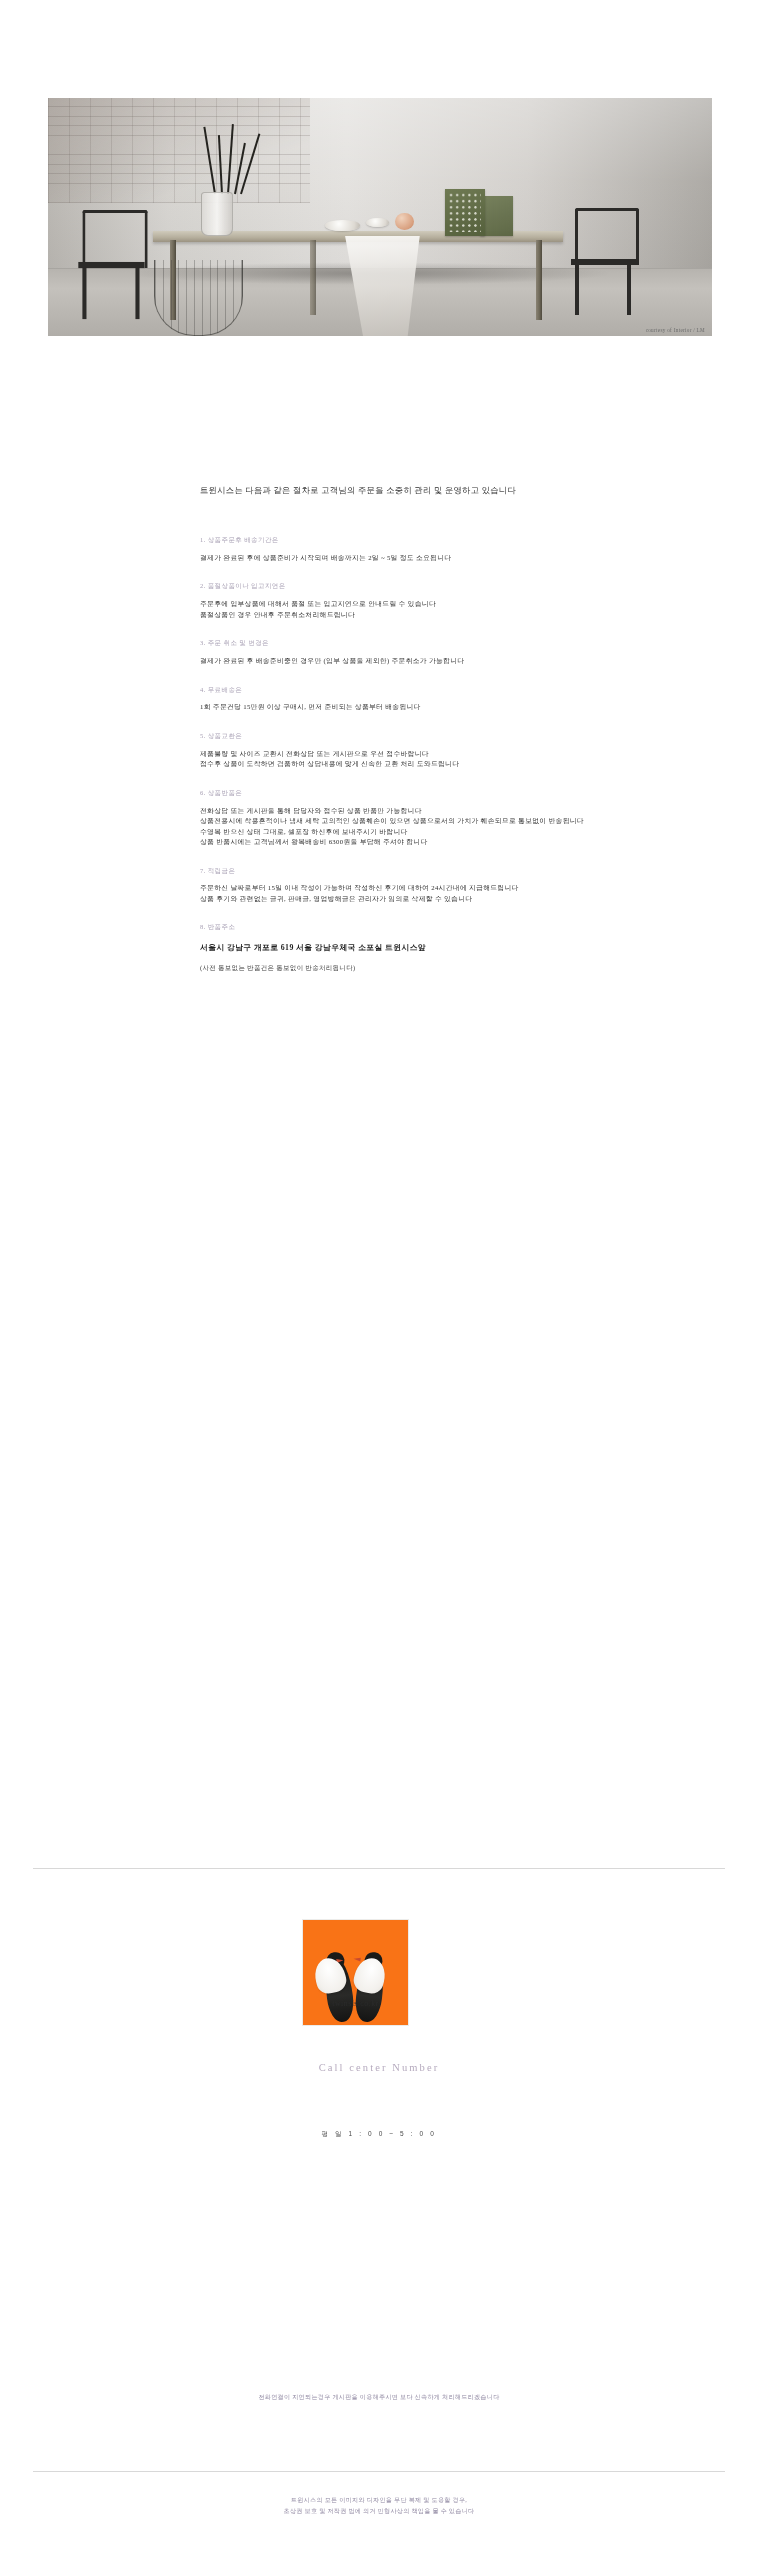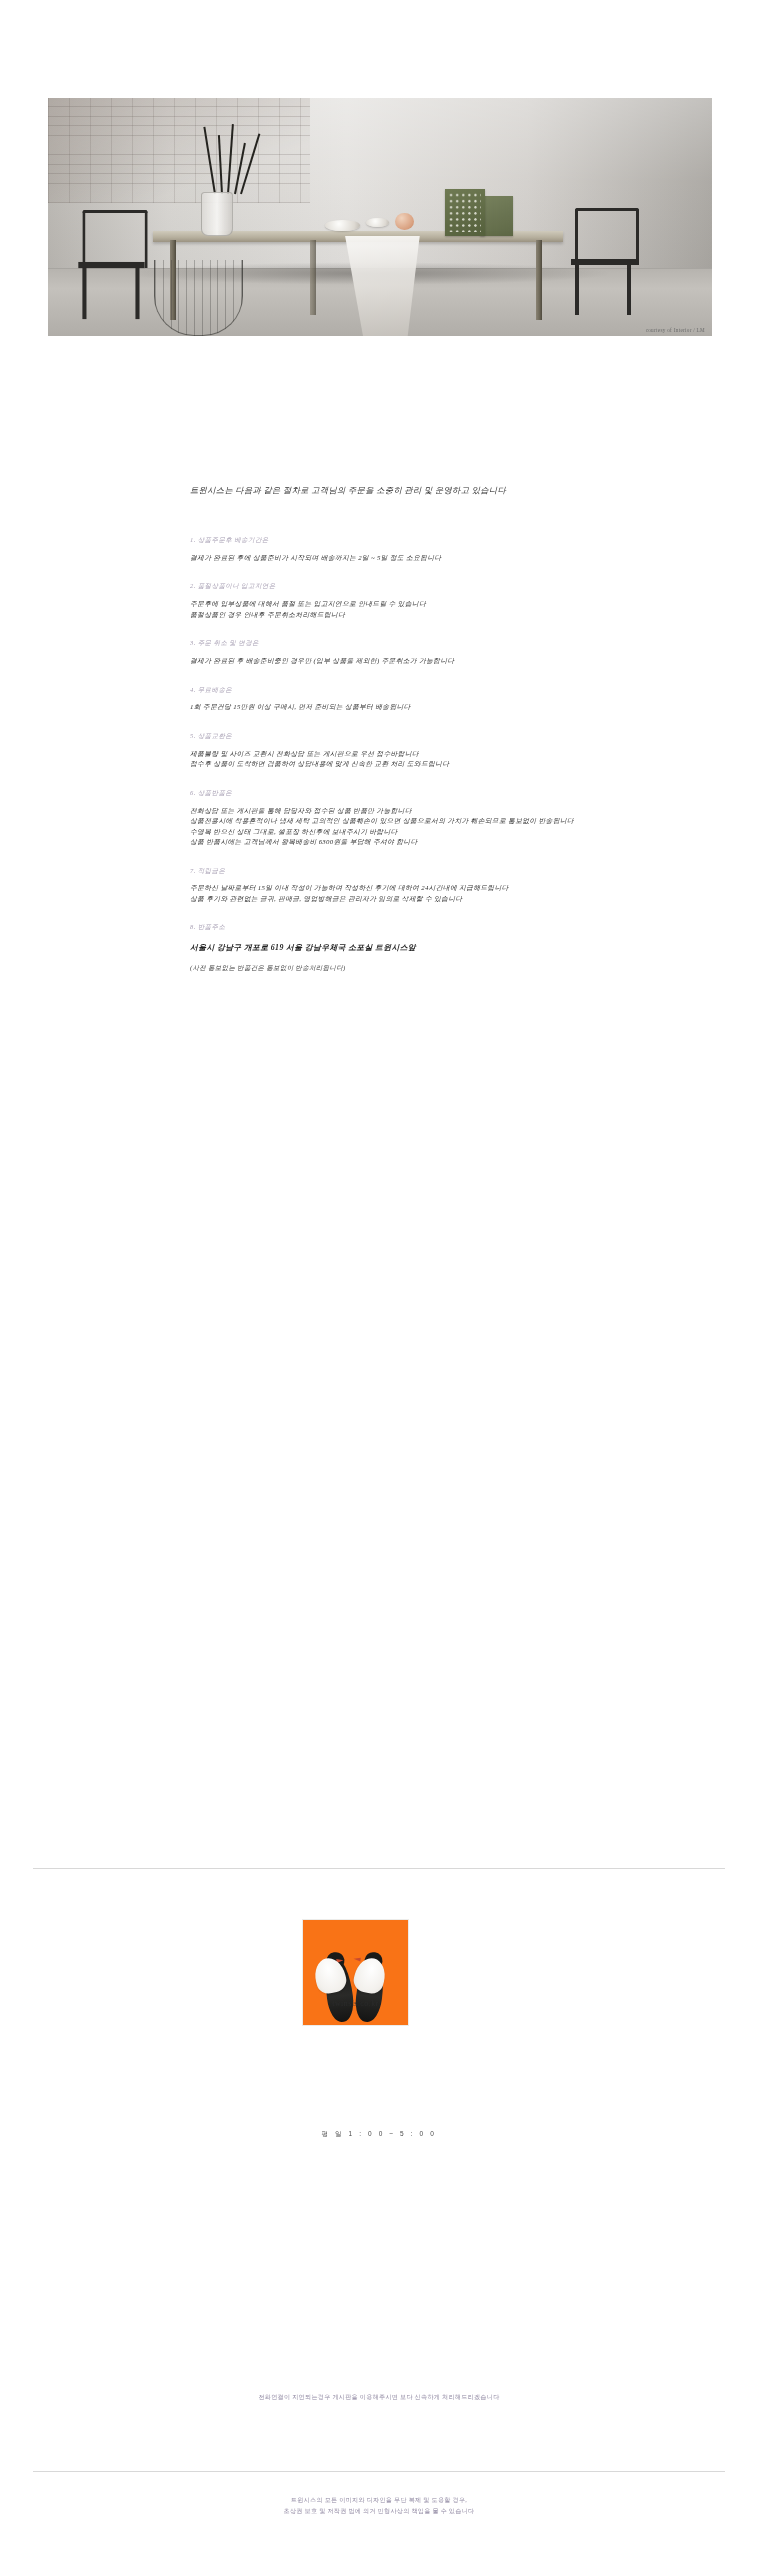--- a/index.html
+++ b/index.html
@@ -167,24 +167,23 @@
     right: 7px; bottom: 3.5px;
     font-size: 5.2px;
     color: #6b6b6b;
     letter-spacing: 0.3px;
     font-family: "Liberation Serif", serif;
   }
 
   
   .content {
     position: absolute;
-    left: 190px;
+    left: 200px;
     top: 485px;
     width: 436px;
-    font-style: italic;
   }
   .intro {
     font-family: "Liberation Serif", serif;
     font-size: 8.3px;
     color: #2f2f2f;
     letter-spacing: 0.3px;
     margin: 0 0 40px 0;
   }
   .sec { margin-bottom: 19px; }
   .sec-title {
@@ -453,20 +452,21 @@
       <div class="bird b">
         <div class="head"></div>
         <div class="beak"></div>
       </div>
       <div class="wing wa"></div>
       <div class="wing wb"></div>
     </div>
     <div class="logo-text">twinsis.co.kr</div>
   </div>
 
+  <div class="cc-label">Call center Number</div>
   <div class="cc-hours">평 일 1 : 0 0 ~ 5 : 0 0</div>
   <div class="cc-note">전화연결이 지연되는경우 게시판을 이용해주시면 보다 신속하게 처리해드리겠습니다</div>
 
   <div class="divider d2"></div>
 
   <div class="footer-note">
     <div>트윈시스의 모든 이미지와 디자인을 무단 복제 및 도용할 경우,</div>
     <div>초상권 보호 및 저작권 법에 의거 민형사상의 책임을 물 수 있습니다</div>
   </div>
 

